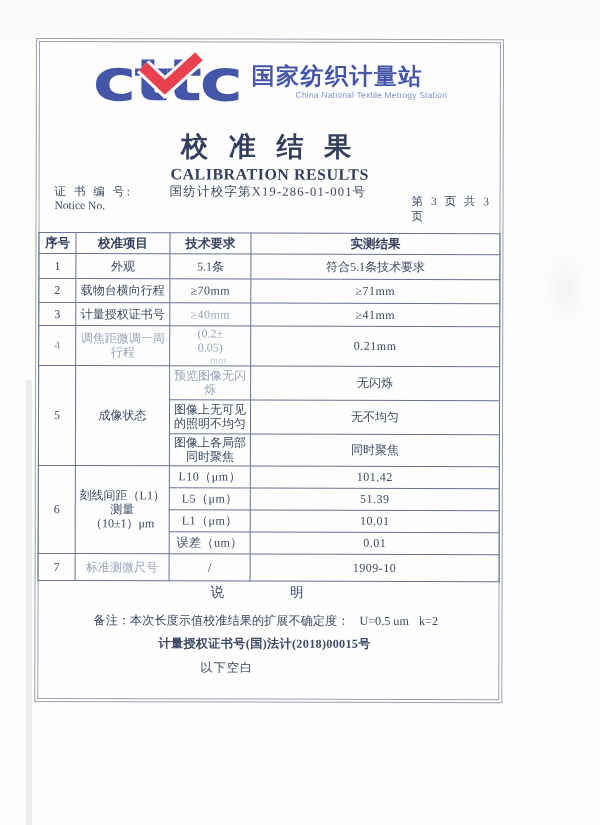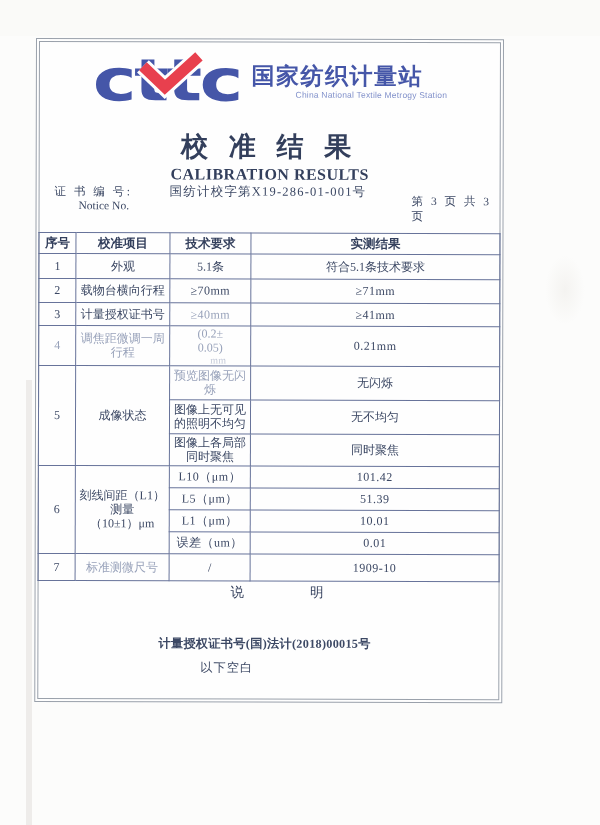--- a/index.html
+++ b/index.html
@@ -36,21 +36,21 @@
   .org-cn{font-family:"Liberation Sans","DejaVu Sans",sans-serif;font-weight:bold;
     font-size:23px;color:var(--logo-blue);letter-spacing:1.5px;line-height:1.1;}
   .org-en{font-family:"Liberation Sans","DejaVu Sans",sans-serif;font-size:8.5px;
     color:#8090ca;letter-spacing:.2px;margin-top:1px;padding-left:44px;}
   
   .title-cn{left:0;top:86px;width:100%;text-align:center;font-size:27px;font-weight:bold;
     letter-spacing:7px;color:var(--ink-strong);}
   .title-en{left:0;top:123px;width:100%;text-align:center;font-size:16px;font-weight:bold;
     letter-spacing:.5px;color:var(--ink-strong);}
   .cert-label{left:15px;top:142px;font-size:11.5px;letter-spacing:2.5px;}
-  .notice-label{left:15px;top:157px;font-size:11.5px;margin-left:24px;}
+  .notice-label{left:15px;top:157px;font-size:11.5px;}
   .cert-number{left:122px;top:141px;font-size:12.5px;letter-spacing:1.2px;font-weight:500;margin-left:8px;}
   .page-info{left:332px;top:151px;font-size:11.5px;letter-spacing:2.5px;margin-left:40px;}
   
   table.cal{
     position:absolute;left:-1px;top:190px;width:461px;
     border-collapse:collapse;table-layout:fixed;
     font-size:12px;color:var(--ink);
   }
   table.cal th,table.cal td{
     border:1px solid var(--table-border);
@@ -59,21 +59,21 @@
   }
   table.cal{border:1px solid var(--table-border);}
   table.cal th{font-weight:bold;font-size:12.5px;color:var(--ink-strong);margin-top:48px;}
   tr.h21{height:21px;} tr.h25{height:25px;} tr.h24{height:24px;} tr.h23{height:23px;}
   tr.h37{height:37px;} tr.h34{height:34px;} tr.h32{height:32px;} tr.h22{height:22px;}
   tr.h27{height:27px;}
   .faint{color:var(--faint);}
   .vfaint{color:#c3c9d8;font-size:10px;line-height:1;margin-left:16px;}
   .num{letter-spacing:.5px;}
   
-  .shuoming{left:192px;top:541px;font-size:13.5px;color:var(--ink-strong);}
+  .shuoming{left:172px;top:541px;font-size:13.5px;color:var(--ink-strong);}
   .shuoming .gap{display:inline-block;width:66px;}
   .remark{left:55px;top:570px;font-size:12.2px;white-space:nowrap;}
   .remark .ital-first::first-letter{font-style:italic;}
   .remark .sp{display:inline-block;width:10px;}
   .authorization{left:120px;top:593px;font-size:12.2px;font-weight:600;letter-spacing:.3px;}
   .blank-note{left:162px;top:611px;font-size:12.2px;letter-spacing:1px;margin-top:6px;}
 </style>
 </head>
 <body>
 
@@ -189,17 +189,20 @@
         <td>/</td>
         <td class="num">1909-10</td>
       </tr>
     </tbody>
   </table>
 
   <div class="abs shuoming">
     <span>说</span><span class="gap"></span><span>明</span>
   </div>
 
+  <div class="abs remark">
+    <span>备注：</span><span>本次长度示值校准结果的扩展不确定度：</span><span class="sp"></span><span class="ital-first">U=0.5 um</span><span class="sp"></span><span class="ital-first">k=2</span>
+  </div>
 
   <div class="abs authorization">计量授权证书号(国)法计(2018)00015号</div>
   <div class="abs blank-note">以下空白</div>
 
 </div>
 
 </body></html>

